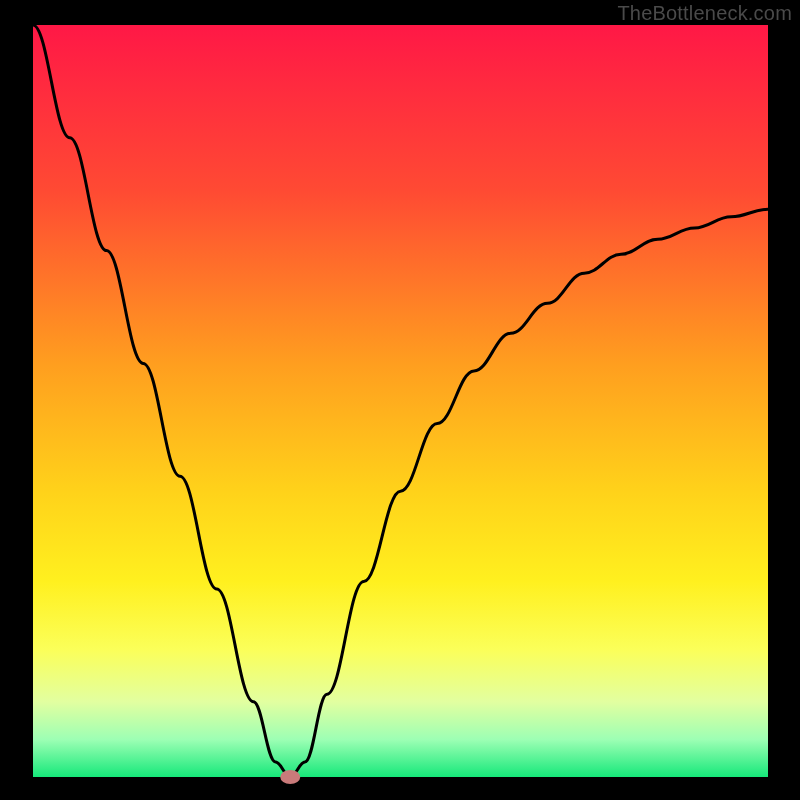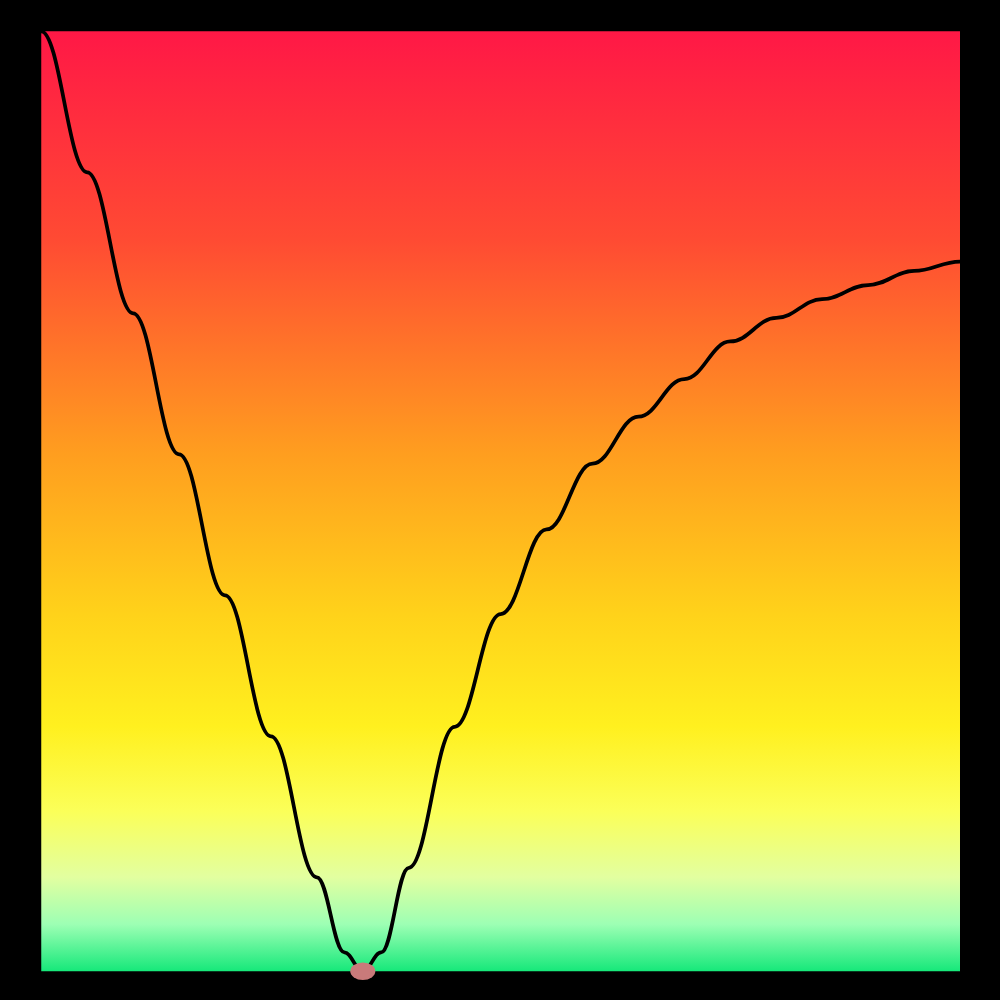--- a/index.html
+++ b/index.html
@@ -32,20 +32,21 @@
   svg {
     position: absolute;
     left: 0;
     top: 0;
   }
 </style>
 </head>
 <body>
 
 <div class="frame">
+  <div class="watermark">TheBottleneck.com</div>
   <svg id="chart-svg" width="800" height="800">
     <defs>
       <linearGradient id="bg-grad" x1="0" y1="0" x2="0" y2="1">
           <stop offset="0%" stop-color="#ff1846"></stop>
           <stop offset="22%" stop-color="#ff4a33"></stop>
           <stop offset="45%" stop-color="#ff9e1f"></stop>
           <stop offset="62%" stop-color="#ffd21a"></stop>
           <stop offset="74%" stop-color="#fff01f"></stop>
           <stop offset="83%" stop-color="#fbff59"></stop>
           <stop offset="90%" stop-color="#e2ffa0"></stop>

